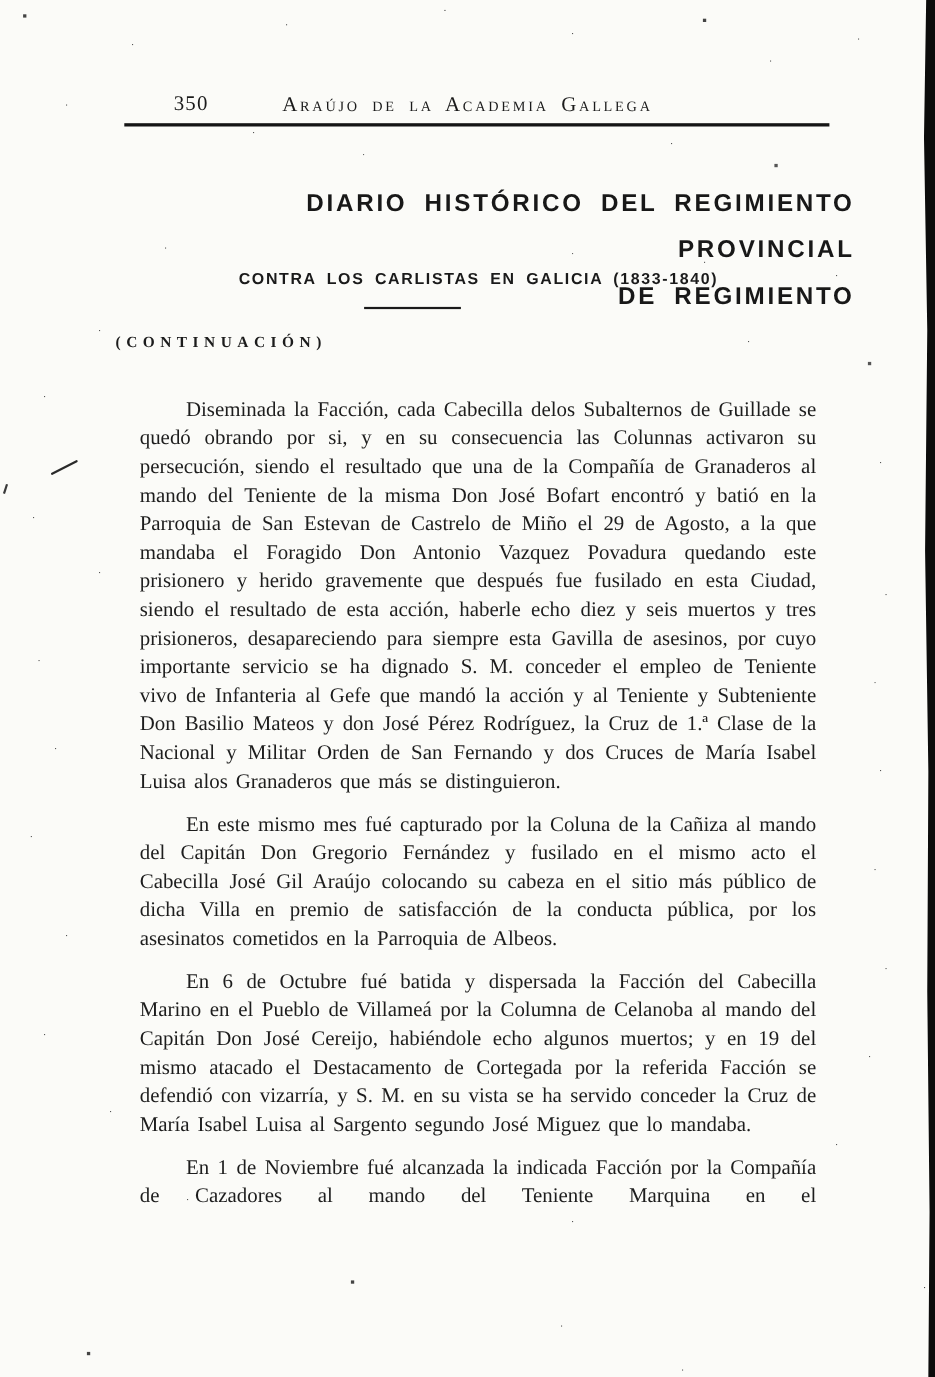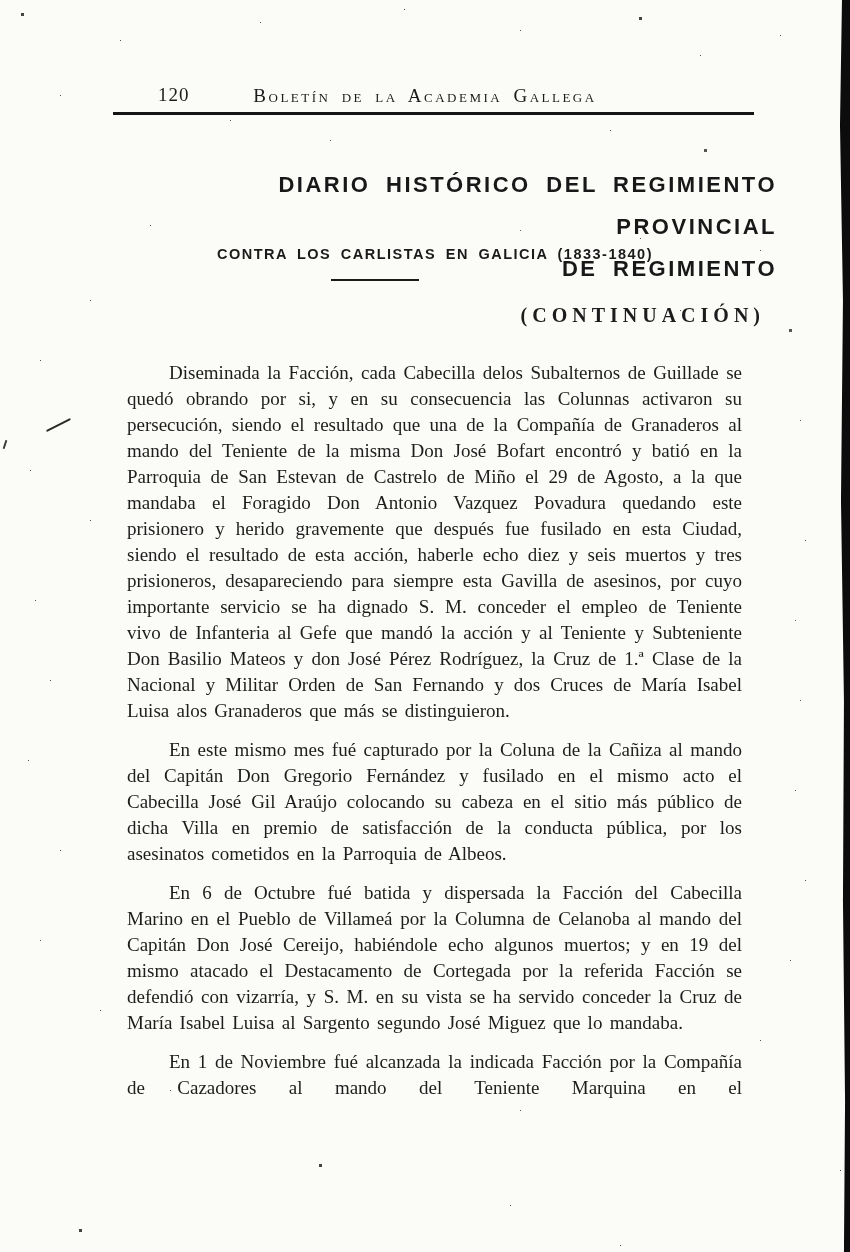--- a/index.html
+++ b/index.html
@@ -66,22 +66,22 @@
     font-family:"Liberation Sans", sans-serif;
     font-size:14.5px;font-weight:700;letter-spacing:1.5px;word-spacing:4px;
     color:#1a1a1a;
   }
   .subtitle-rule{
     position:absolute;left:331px;top:279px;width:88px;height:2px;background:#1a1a1a;
     box-shadow:0 3px 0 -1px rgba(20,20,20,.45);
   }
   .continuation{
     position:absolute;left:105px;top:304px;width:660px;margin:0;
-    text-align:right;
-    font-size:20px;font-weight:700;letter-spacing:5px;word-spacing:6px;
+    text-align:left;
+    font-size:14px;font-weight:700;letter-spacing:5px;word-spacing:6px;
     color:#1c1c1c;
   }
   
   .body-text{
     position:absolute;left:114px;top:347px;width:641px;
     font-size:19px;line-height:26px;text-align:justify;
     word-spacing:2.5px;color:#1d1d1d;
   }
   .body-text p{margin:13px;text-indent:42px;}
   .body-text p.last-par{text-align-last:justify;}
@@ -90,22 +90,22 @@
 <body>
 
 <div class="page">
 
   <div class="speckles"></div>
   <div class="edge-strip"></div>
   <div class="pen-mark"></div>
   <div class="pen-mark2"></div>
 
   <header>
-    <span class="pagenum">120</span>
-    <span class="runhead">Boletín de la Academia Gallega</span>
+    <span class="pagenum">350</span>
+    <span class="runhead">Araújo de la Academia Gallega</span>
     <div class="header-rule"></div>
   </header>
 
   <h1 class="title">
     <span>DIARIO HISTÓRICO DEL REGIMIENTO PROVINCIAL</span><br>
     <span>DE REGIMIENTO</span>
   </h1>
 
   <h2 class="subtitle">CONTRA LOS CARLISTAS EN GALICIA (1833-1840)</h2>
 

